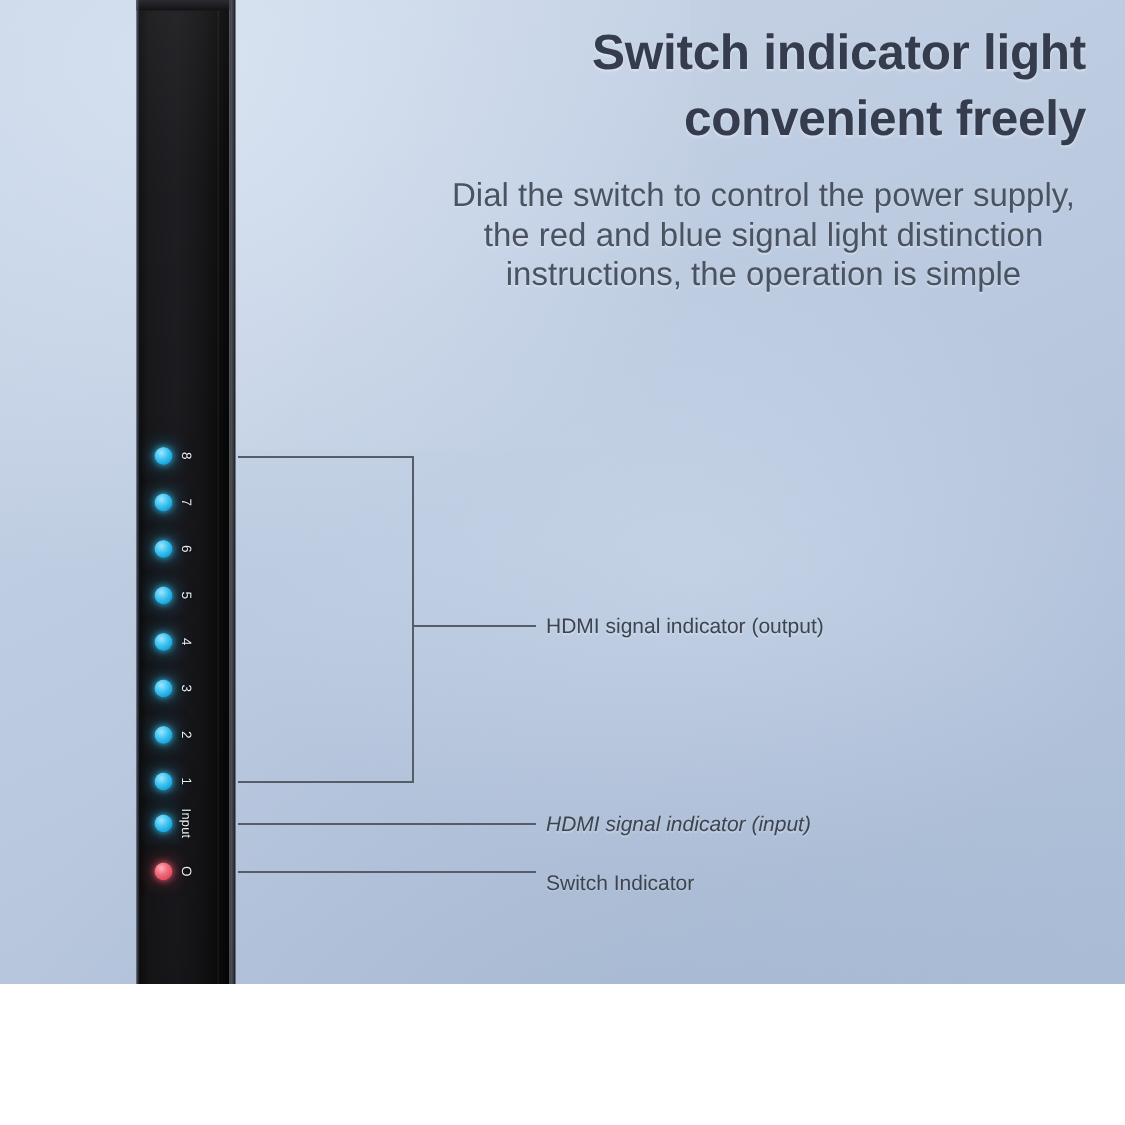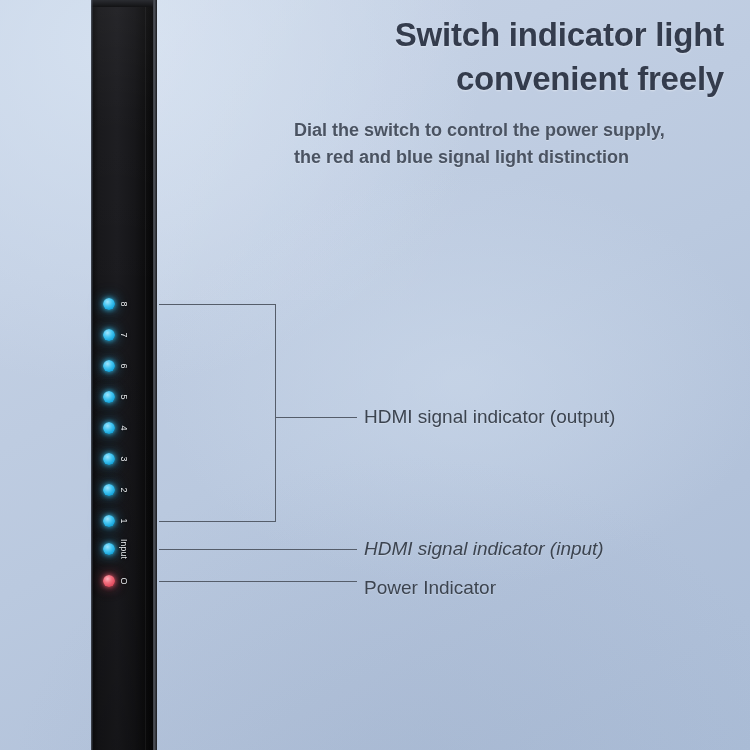--- a/index.html
+++ b/index.html
@@ -3,21 +3,21 @@
 <meta charset="utf-8">
 <style>
   html, body {
     margin: 0;
     padding: 0;
     background: #ffffff;
   }
   #stage {
     position: relative;
     width: 750px;
-    height: 750px;
+    height: 656px;
     overflow: hidden;
     font-family: "Liberation Sans", sans-serif;
     background: #b9c7dd;
   }
 
   
   .bg-base {
     position: absolute;
     inset: 0;
     background: linear-gradient(152deg,
@@ -197,34 +197,33 @@
     font-weight: bold;
     line-height: 44px;
     letter-spacing: -0.2px;
     text-shadow: 0 1px 2px rgba(255,255,255,0.40);
   }
   #subcopy {
     position: absolute;
     right: 26px;
     top: 117px;
     width: 430px;
-    text-align: left;
+    text-align: center;
     color: #4a5362;
-    font-size: 18px;
+    font-size: 22px;
     line-height: 26.5px;
     text-shadow: 0 1px 1px rgba(255,255,255,0.32);
-    font-weight: bold;
   }
   #subcopy div { white-space: nowrap; }
 
   .callout {
     position: absolute;
     left: 364px;
     color: #3c4450;
-    font-size: 19px;
+    font-size: 14px;
     line-height: 24px;
     white-space: nowrap;
     text-shadow: 0 1px 1px rgba(255,255,255,0.30);
   }
 </style>
 </head>
 <body>
 
 <div id="stage">
 
@@ -298,21 +297,22 @@
   </svg>
 
   <div id="headline">
     <div>Switch indicator light</div>
     <div>convenient freely</div>
   </div>
 
   <div id="subcopy">
     <div>Dial the switch to control the power supply,</div>
     <div>the red and blue signal light distinction</div>
+    <div>instructions, the operation is simple</div>
   </div>
 
   <div id="callout-layer">
       <div class="callout" style="top: 405px;">HDMI signal indicator (output)</div>
       <div class="callout" style="top: 537px; font-style: italic;">HDMI signal indicator (input)</div>
-      <div class="callout" style="top: 576px;">Power Indicator</div>
+      <div class="callout" style="top: 576px;">Switch Indicator</div>
     </div>
 
 </div>
 
 </body></html>

